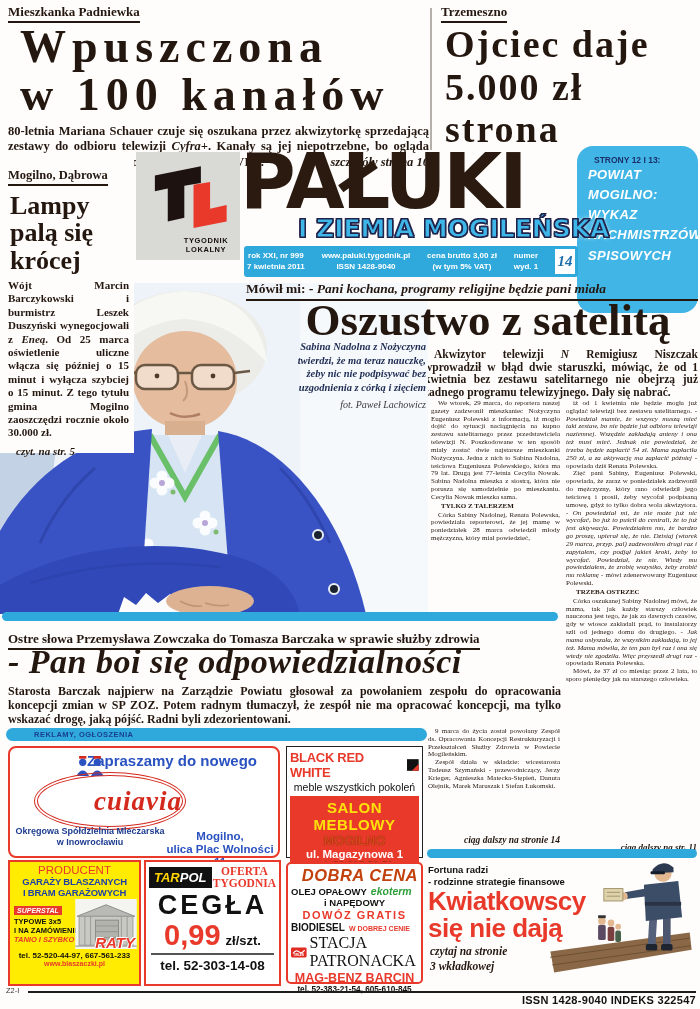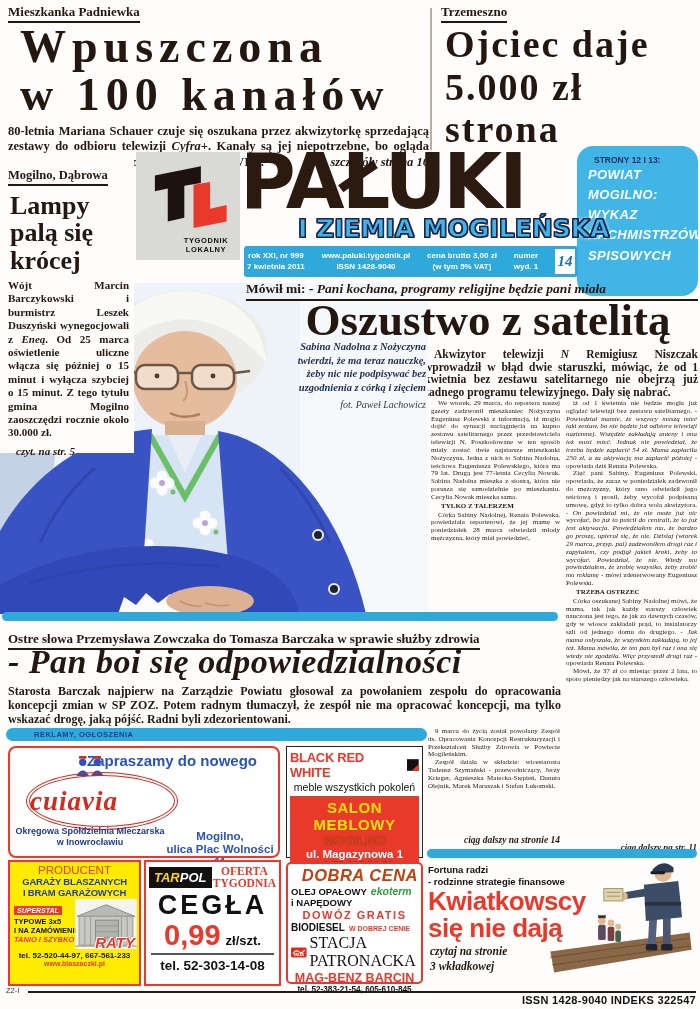--- a/index.html
+++ b/index.html
@@ -23,21 +23,21 @@
         line-height:1;letter-spacing:-3px;color:#2b1a10;white-space:nowrap;z-index:2;}
   #paluki-sub{left:298px;top:214px;font-family:"DejaVu Sans",sans-serif;font-weight:bold;font-size:25px;
         color:#3fb6e8;-webkit-text-stroke:1px #20224a;
         text-shadow:-1px -1px 0 #20224a,1px -1px 0 #20224a,-1px 1px 0 #20224a,1px 1px 0 #20224a,0 0 5px #ffffff;
         white-space:nowrap;z-index:3;}
   #info-bar{left:244px;top:246px;width:334px;height:31px;background:#2fa9dc;border-radius:3px;display:flex;
         align-items:center;justify-content:space-between;padding:0 3px;box-sizing:border-box;z-index:4;
         font-family:"Liberation Sans",sans-serif;font-weight:bold;font-size:8px;color:#fff;line-height:1.3;text-align:center;}
   #issue-box{width:20px;height:25px;background:#fff;color:#1d6fae;font-size:15px;font-style:italic;font-weight:bold;
         display:flex;align-items:center;justify-content:center;font-family:"Liberation Serif",serif;}
-  #promo-box{left:577px;top:146px;width:121px;height:150px;background:#41b6e6;border-radius:16px;
+  #promo-box{left:577px;top:146px;width:121px;height:167px;background:#41b6e6;border-radius:16px;
         padding:9px 6px 0 11px;box-sizing:border-box;z-index:2;}
   #promo-kicker{font-family:"Liberation Sans",sans-serif;font-weight:bold;font-size:8.5px;color:#1c2f6a;margin-left:6px;}
   .promo-line{font-family:"Liberation Sans",sans-serif;font-weight:bold;font-style:italic;font-size:13px;
         color:#fff;line-height:1.55;letter-spacing:.4px;}
   
   #left-art{left:0;top:157px;width:134px;height:296px;background:#fffdfb;z-index:5;padding:8px 5px 0 8px;box-sizing:border-box;}
   #left-art .kicker{font-size:12.5px;}
   #left-art .hline{font-size:26px;font-weight:bold;line-height:1.05;}
   #left-hl{margin:6px 0 5px 2px;}
   #left-body{font-size:11px;font-weight:bold;text-align:justify;line-height:1.22;}
@@ -74,22 +74,22 @@
   
   #fortuna-kicker{left:428px;top:864px;font-family:"Liberation Sans",sans-serif;font-weight:bold;font-size:9.5px;line-height:1.3;color:#111;}
   #fortuna-hl{left:428px;top:888px;width:170px;font-family:"Liberation Sans",sans-serif;font-weight:bold;
         font-size:26px;line-height:1.05;color:#e8392b;letter-spacing:-.5px;}
   #fortuna-more{left:430px;top:944px;font-weight:bold;font-style:italic;font-size:11.5px;line-height:1.3;}
   #cartoon{left:545px;top:858px;width:152px;height:126px;}
   
   .ad{box-sizing:border-box;font-family:"Liberation Sans",sans-serif;}
   #ad-cuiavia{left:8px;top:746px;width:272px;height:112px;border:2px solid #e8392b;border-radius:8px;background:#fff;}
   #cu-invite{left:58px;top:4px;width:208px;text-align:center;font-weight:bold;font-size:15px;color:#2a52c0;}
-  #cu-oval{left:16px;top:24px;width:144px;height:50px;border:4px double #d42a1e;border-radius:50%;
-        display:flex;align-items:center;justify-content:flex-start;}
+  #cu-oval{left:24px;top:24px;width:144px;height:50px;border:4px double #d42a1e;border-radius:50%;
+        display:flex;align-items:center;justify-content:flex-end;}
   #cu-logo{font-family:"Liberation Serif",serif;font-style:italic;font-weight:bold;font-size:27px;color:#d42a1e;letter-spacing:1px;}
   #cu-figs{left:52px;top:8px;width:56px;height:20px;}
   #cu-org{left:0;top:78px;width:160px;text-align:center;font-weight:bold;font-size:9px;color:#1d3c8f;line-height:1.25;}
   #cu-right{left:158px;top:24px;width:108px;text-align:center;font-weight:bold;font-size:16px;color:#e8392b;line-height:1.15;}
   #cu-addr{left:152px;top:82px;width:116px;text-align:center;font-weight:bold;font-size:11.5px;color:#2a52c0;line-height:1.15;}
   #ad-brw{left:286px;top:746px;width:137px;height:112px;background:#fff;border:1px solid #222;padding:3px;}
   #brw-brand{display:flex;align-items:center;justify-content:center;gap:3px;font-weight:bold;font-size:13px;color:#e8392b;letter-spacing:-.3px;}
   #brw-tag{text-align:center;font-size:10.5px;color:#111;margin-top:1px;}
   #brw-red{background:#e8392b;margin-top:3px;padding:3px 2px;text-align:center;height:71px;box-sizing:border-box;}
   #brw-s1{color:#ffe10a;font-weight:bold;font-size:15px;letter-spacing:.5px;}
@@ -117,21 +117,21 @@
   #tp-offer{font-family:"Liberation Serif",serif;color:#e8392b;font-weight:bold;font-size:11.5px;line-height:1.05;}
   #tp-product{font-weight:bold;font-size:27px;letter-spacing:3px;color:#111;margin-top:1px;}
   #tp-price-row{display:flex;align-items:baseline;justify-content:center;gap:5px;}
   #tp-price{color:#e8392b;font-weight:bold;font-size:29px;line-height:1;}
   #tp-unit{color:#111;font-weight:bold;font-size:13px;}
   #tp-hr{border-top:2px solid #555;margin:3px 2px;}
   #tp-tel{font-weight:bold;font-size:13.5px;color:#111;}
   #ad-fuel{left:286px;top:862px;width:137px;height:122px;background:#fff;border:2px solid #e8392b;border-radius:5px;padding:2px 3px;}
   #fu-title{color:#c2410c;font-style:italic;font-weight:bold;font-size:16.5px;text-align:right;letter-spacing:.5px;}
   .fu-row{display:flex;align-items:baseline;gap:4px;}
-  .fu-black{color:#111;font-weight:bold;font-size:9.5px;}
+  .fu-black{color:#111;font-weight:bold;font-size:9.5px;text-align:center;}
   #fu-eko{color:#2e9e3a;font-style:italic;font-weight:bold;font-size:10.5px;}
   #fu-l3{color:#e8392b;font-weight:bold;font-size:11px;letter-spacing:1.5px;text-align:center;margin:1px 0;}
   #fu-l4b{color:#e8392b;font-weight:bold;font-size:7px;}
   #fu-orlen-row{display:flex;align-items:center;gap:3px;margin:1px 0;}
   #fu-l5{font-family:"Liberation Serif",serif;font-weight:normal;font-size:16px;color:#111;}
   #fu-l6{color:#e8392b;font-weight:bold;font-size:12.5px;text-align:center;}
   #fu-tel{color:#111;font-weight:bold;font-size:8.2px;text-align:center;}
   
   #footer-line{left:28px;top:991px;width:668px;height:2px;background:#1c1c1c;}
   #footer-code{left:6px;top:986px;font-family:"Liberation Sans",sans-serif;font-size:7.5px;color:#333;}

